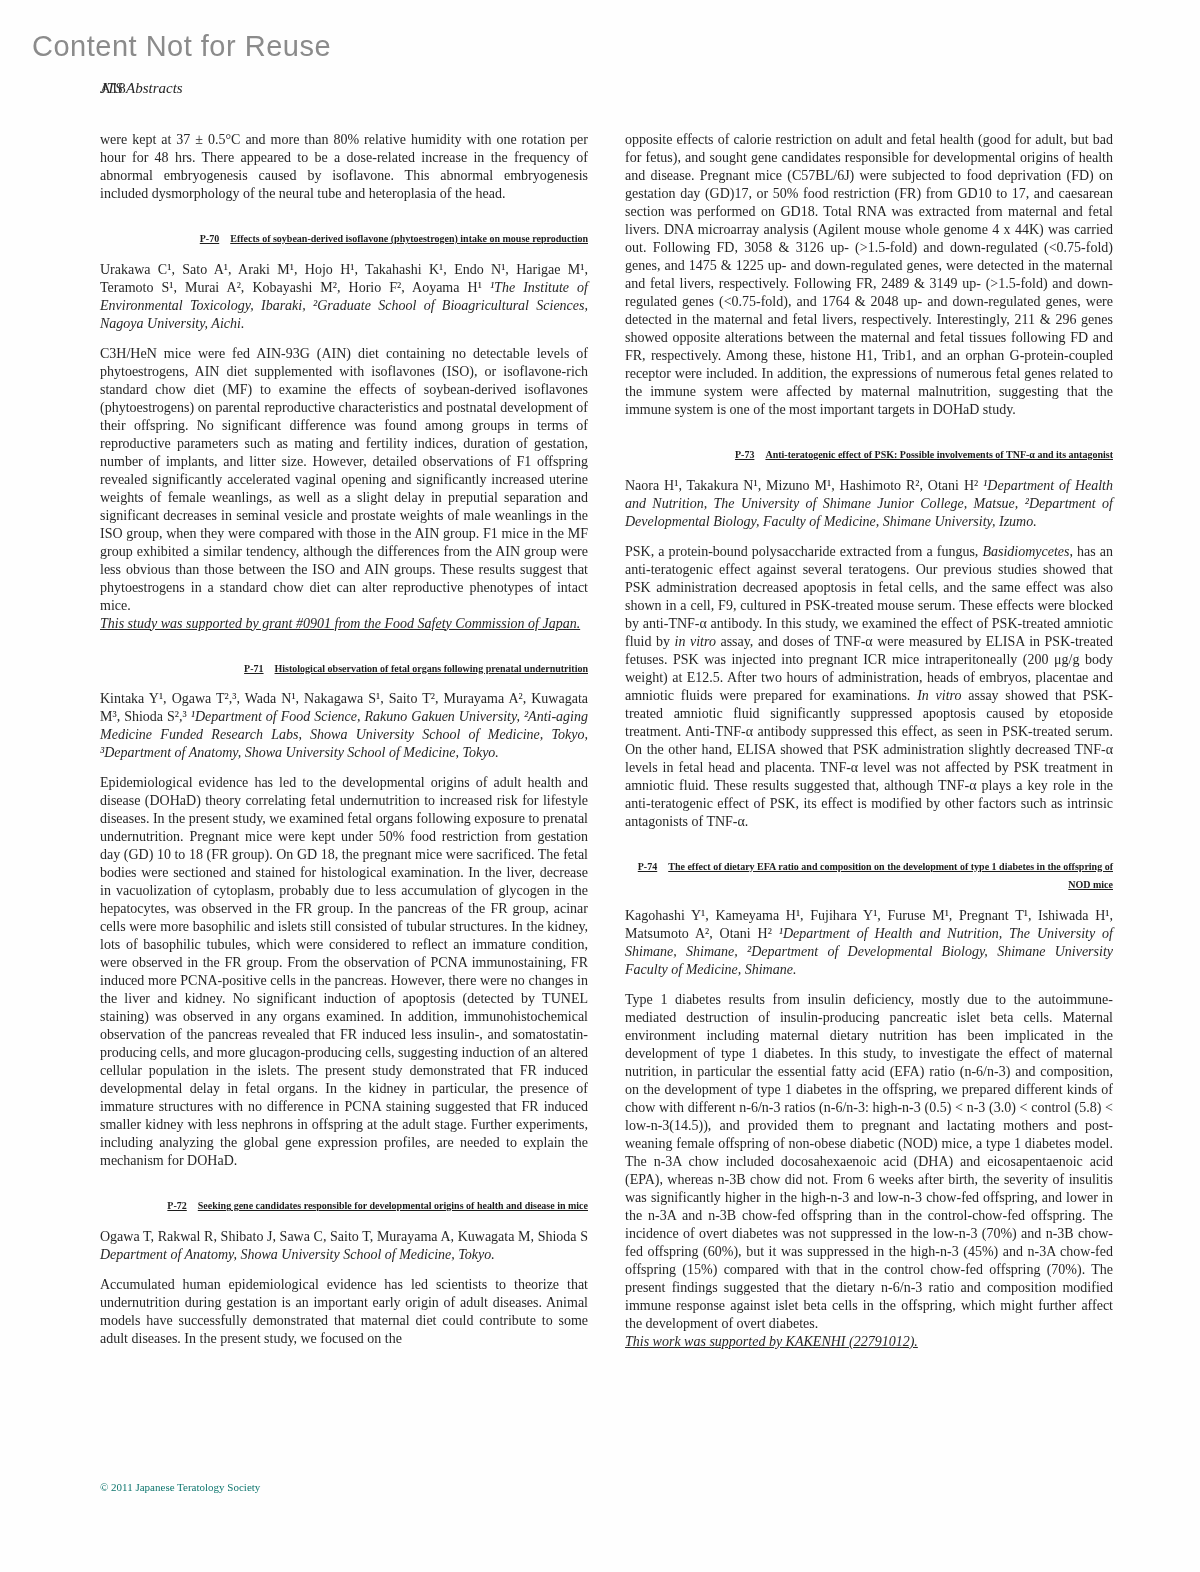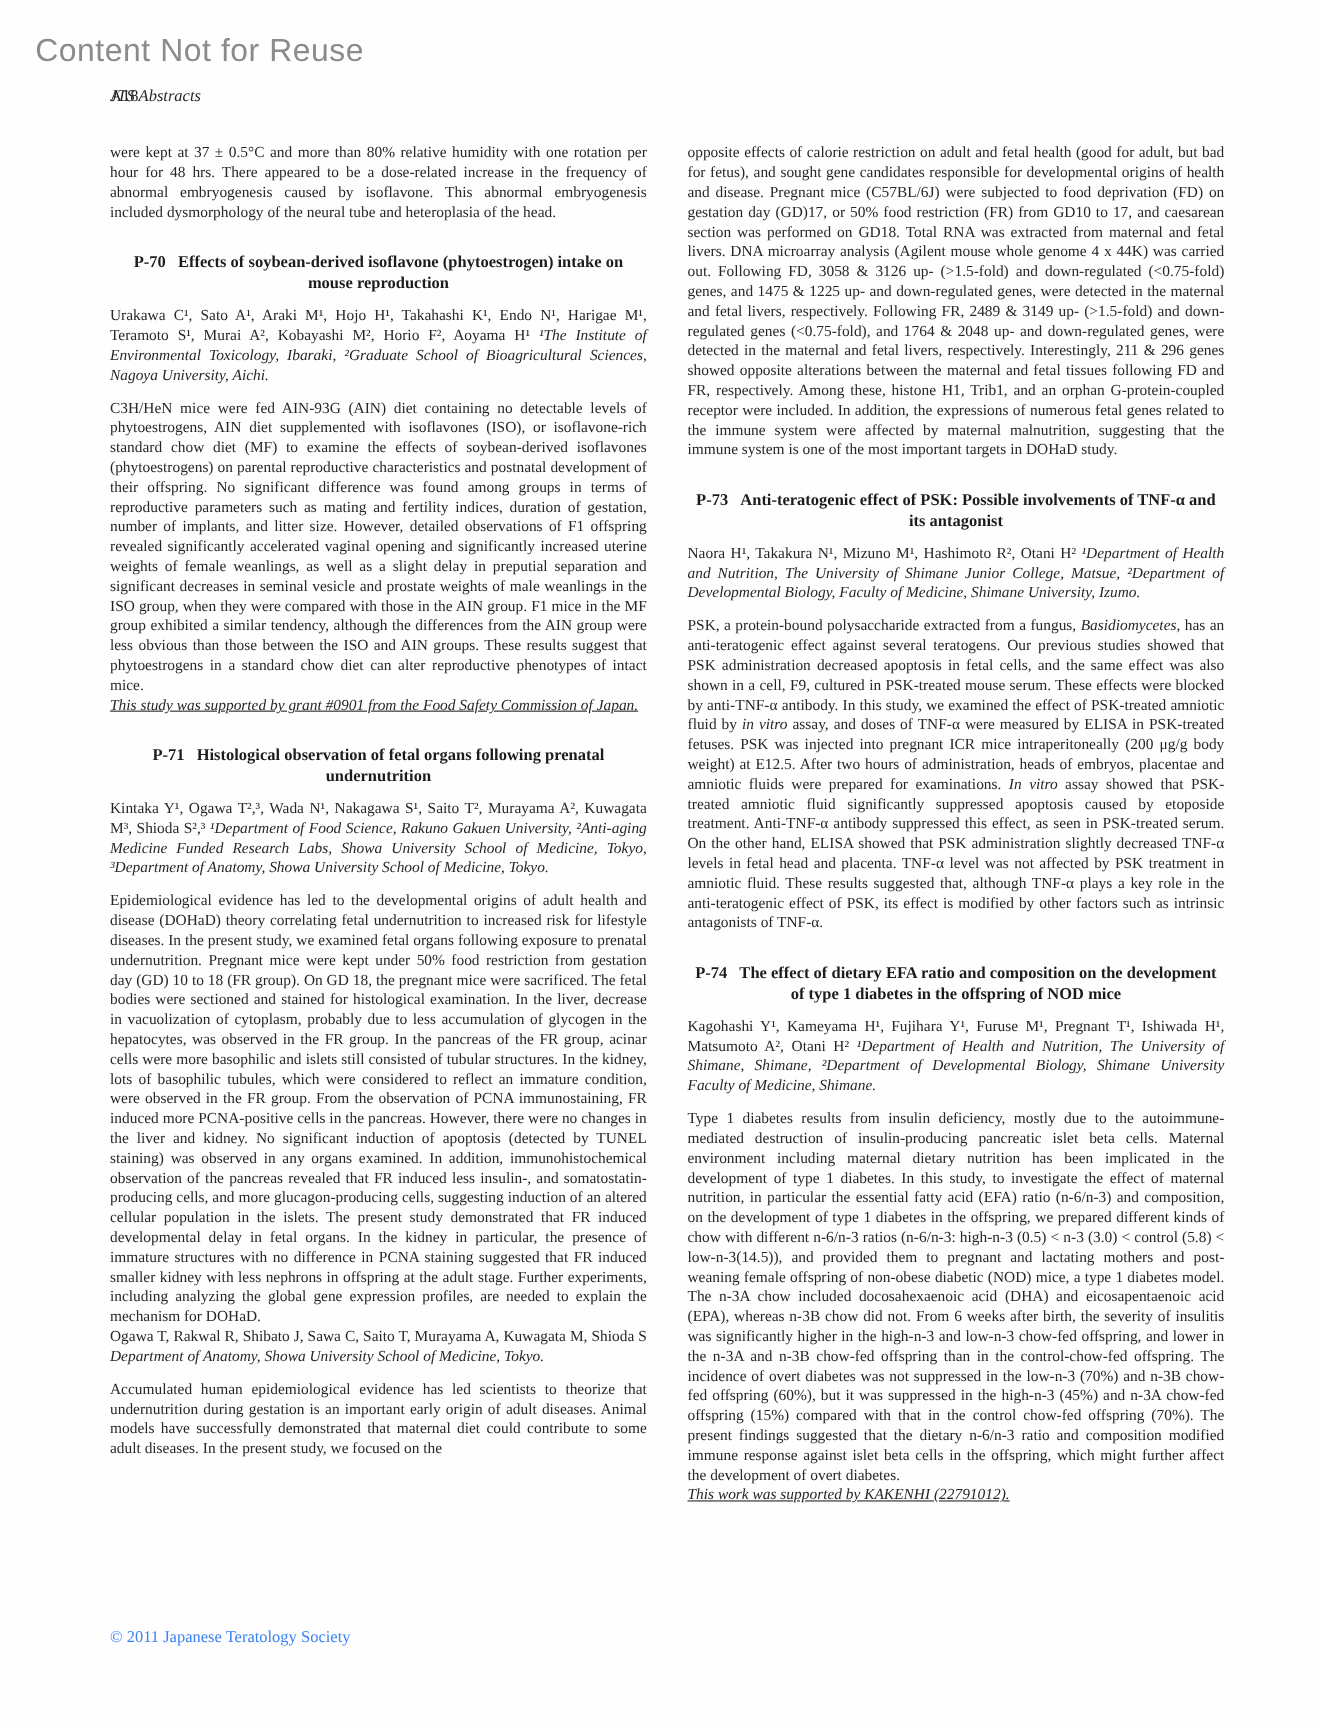--- a/index.html
+++ b/index.html
@@ -60,45 +60,46 @@
     width: 488px;
   }
   .content p {
     margin: 0;
     font-size: 14px;
     line-height: 18px;
     text-align: justify;
   }
   p.abs-heading {
     font-weight: bold;
-    font-size: 15px;
+    font-size: 10px;
     line-height: 18.6px;
     margin: 27px 0 12px 0;
-    text-align: center;
+    text-align: right;
     color: #1c1c1c;
+    text-decoration: underline;
   }
   .abs-id {
     margin-right: 11px;
   }
   p.authors {
     margin-bottom: 12px;
   }
   .it {
     font-style: italic;
   }
   p.note {
     font-style: italic;
     text-decoration: underline;
   }
   .footer {
     position: absolute;
     left: 100px;
     top: 1481px;
-    font-size: 15px;
-    color: #3b82f6;
+    font-size: 11px;
+    color: #0f766e;
   }
 </style>
 </head>
 <body>
 
 <div class="page">
 
   <div class="watermark">Content Not for Reuse</div>
 
   <div class="header">
@@ -118,20 +119,21 @@
         <p class="note">This study was supported by grant #0901 from the Food Safety Commission of Japan.</p>
       </section>
 
       <section>
         <p class="abs-heading"><span class="abs-id">P-71</span><span>Histological observation of fetal organs following prenatal undernutrition</span></p>
         <p class="authors"><span>Kintaka Y¹, Ogawa T²,³, Wada N¹, Nakagawa S¹, Saito T², Murayama A², Kuwagata M³, Shioda S²,³ </span><span class="it">¹Department of Food Science, Rakuno Gakuen University, ²Anti-aging Medicine Funded Research Labs, Showa University School of Medicine, Tokyo, ³Department of Anatomy, Showa University School of Medicine, Tokyo.</span></p>
         <p>Epidemiological evidence has led to the developmental origins of adult health and disease (DOHaD) theory correlating fetal undernutrition to increased risk for lifestyle diseases. In the present study, we examined fetal organs following exposure to prenatal undernutrition. Pregnant mice were kept under 50% food restriction from gestation day (GD) 10 to 18 (FR group). On GD 18, the pregnant mice were sacrificed. The fetal bodies were sectioned and stained for histological examination. In the liver, decrease in vacuolization of cytoplasm, probably due to less accumulation of glycogen in the hepatocytes, was observed in the FR group. In the pancreas of the FR group, acinar cells were more basophilic and islets still consisted of tubular structures. In the kidney, lots of basophilic tubules, which were considered to reflect an immature condition, were observed in the FR group. From the observation of PCNA immunostaining, FR induced more PCNA-positive cells in the pancreas. However, there were no changes in the liver and kidney. No significant induction of apoptosis (detected by TUNEL staining) was observed in any organs examined. In addition, immunohistochemical observation of the pancreas revealed that FR induced less insulin-, and somatostatin-producing cells, and more glucagon-producing cells, suggesting induction of an altered cellular population in the islets. The present study demonstrated that FR induced developmental delay in fetal organs. In the kidney in particular, the presence of immature structures with no difference in PCNA staining suggested that FR induced smaller kidney with less nephrons in offspring at the adult stage. Further experiments, including analyzing the global gene expression profiles, are needed to explain the mechanism for DOHaD.</p>
       </section>
 
       <section>
+        <p class="abs-heading"><span class="abs-id">P-72</span><span>Seeking gene candidates responsible for developmental origins of health and disease in mice</span></p>
         <p class="authors"><span>Ogawa T, Rakwal R, Shibato J, Sawa C, Saito T, Murayama A, Kuwagata M, Shioda S </span><span class="it">Department of Anatomy, Showa University School of Medicine, Tokyo.</span></p>
         <p>Accumulated human epidemiological evidence has led scientists to theorize that undernutrition during gestation is an important early origin of adult diseases. Animal models have successfully demonstrated that maternal diet could contribute to some adult diseases. In the present study, we focused on the</p>
       </section>
     </div>
 
     <div class="col">
       <p>opposite effects of calorie restriction on adult and fetal health (good for adult, but bad for fetus), and sought gene candidates responsible for developmental origins of health and disease. Pregnant mice (C57BL/6J) were subjected to food deprivation (FD) on gestation day (GD)17, or 50% food restriction (FR) from GD10 to 17, and caesarean section was performed on GD18. Total RNA was extracted from maternal and fetal livers. DNA microarray analysis (Agilent mouse whole genome 4 x 44K) was carried out. Following FD, 3058 &amp; 3126 up- (&gt;1.5-fold) and down-regulated (&lt;0.75-fold) genes, and 1475 &amp; 1225 up- and down-regulated genes, were detected in the maternal and fetal livers, respectively. Following FR, 2489 &amp; 3149 up- (&gt;1.5-fold) and down-regulated genes (&lt;0.75-fold), and 1764 &amp; 2048 up- and down-regulated genes, were detected in the maternal and fetal livers, respectively. Interestingly, 211 &amp; 296 genes showed opposite alterations between the maternal and fetal tissues following FD and FR, respectively. Among these, histone H1, Trib1, and an orphan G-protein-coupled receptor were included. In addition, the expressions of numerous fetal genes related to the immune system were affected by maternal malnutrition, suggesting that the immune system is one of the most important targets in DOHaD study.</p>
 
       <section>
         <p class="abs-heading"><span class="abs-id">P-73</span><span>Anti-teratogenic effect of PSK: Possible involvements of TNF-α and its antagonist</span></p>

